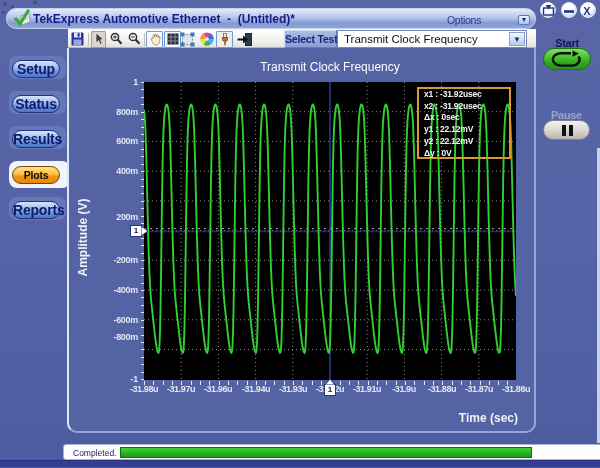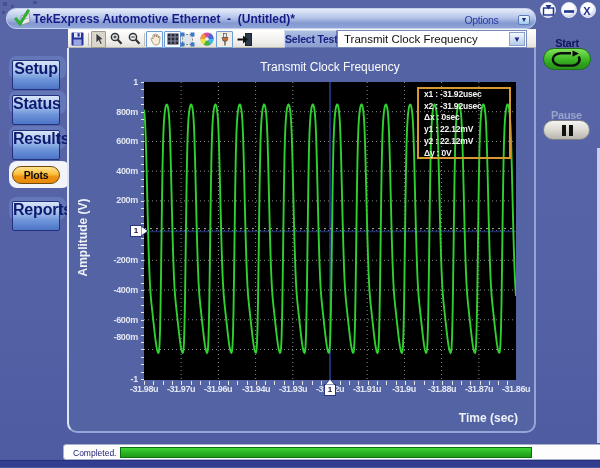--- a/index.html
+++ b/index.html
@@ -1,41 +1,41 @@
 <!DOCTYPE html>
 <html><head><meta charset="utf-8"><style>
 *{margin:0;padding:0;box-sizing:border-box}
 body{width:600px;height:468px;position:relative;overflow:hidden;background:linear-gradient(180deg,#5866a8,#5563a6 55%,#4e5ba1);font-family:"Liberation Sans",sans-serif}
 .abs{position:absolute}
 
 #titlebar{left:6px;top:8px;width:530px;height:21px;border-radius:10px;
  background:linear-gradient(#e4ecf9,#b6c6ea 45%,#8399d0 75%,#8ea4d8);border:1px solid #c4d1ee;}
 #titletxt{left:33px;top:12px;font-size:12px;font-weight:bold;color:#171a87;white-space:pre}
-#optionstxt{left:447px;top:14px;width:69px;text-align:center;font-size:10.5px;color:#2b3aa2;letter-spacing:-0.3px}
+#optionstxt{left:447px;top:14px;width:69px;text-align:left;font-size:10.5px;color:#2b3aa2;letter-spacing:-0.3px}
 #optbtn{left:518px;top:15px;width:12px;height:10px;background:linear-gradient(#eaf6fc,#9fc8ec);border:1px solid #5a7ab8;border-radius:2px;font-size:7px;color:#1a2a80;text-align:center;line-height:8px}
 
 .winbtn{width:16px;height:16px;border-radius:50%;background:radial-gradient(circle at 40% 30%,#ffffff 0 45%,#c9d2e6 75%,#9aa8c8);border:1px solid #e8ecf8}
 
 #toolbar{left:68px;top:29px;width:468px;height:19px;background:linear-gradient(#ffffff,#efeeea 70%,#e2e1dc);border-bottom:1px solid #b9b8b2;border-top:1px solid #f4f4f2}
 .tsep{position:absolute;top:3px;width:1px;height:13px;background:#c0bfb8}
 .tbox{position:absolute;top:1px;height:17px;border:1px solid #6f9cd2;background:#f6fafe;border-radius:1px}
 
 #seltest{left:284px;top:30px;width:53px;height:18px;background:linear-gradient(#aebfe2,#96aad8 50%,#8ba0d2);border:1px solid #6a7ab2;border-top-color:#d0dcf2;border-left-color:#d0dcf2;font-size:10.5px;font-weight:bold;color:#1a2280;text-align:right;line-height:17px;white-space:nowrap;letter-spacing:-0.2px}
 #combo{left:337px;top:30px;width:190px;height:18px;background:#fff;border:1px solid #7888b8}
 #combotxt{left:6px;top:2px;font-size:11.5px;color:#101010}
 #comboarrow{right:1px;top:1px;width:16px;height:14px;background:linear-gradient(#f2f7fd,#b4cbe8);border:1px solid #8aa0cc;font-size:8px;color:#1a2a80;text-align:center;line-height:13px}
 
 #startlbl{left:543px;top:37px;width:48px;text-align:center;font-size:11px;font-weight:bold;color:#131658;letter-spacing:-0.3px}
 #startbtn{left:543px;top:48px;width:48px;height:22px;border-radius:11px;background:linear-gradient(#86e05e,#44c02c 45%,#2e9f1d 75%,#2a951b);border:1.5px solid #1d7212}
 #pauselbl{left:543px;top:109px;width:47px;text-align:center;font-size:11px;font-weight:bold;color:#98a4ca;letter-spacing:-0.3px}
 #pausebtn{left:543px;top:120px;width:47px;height:20px;border-radius:10px;background:linear-gradient(#f4f3ee,#dbd9d2 50%,#b7b5ad);border:1px solid #7e8288}
 .pbar{position:absolute;top:4px;width:4px;height:11px;background:#111}
 
 .plate{left:9px;width:57px;height:23px;border-radius:7px;background:#6477b9}
-.pill{left:12px;width:48px;height:30px;border-radius:2px;background:linear-gradient(#d8e5f7,#a9c4ee 35%,#6e95da 65%,#4d74c6);border:1.5px solid #24317e;font-size:16px;font-weight:bold;color:#0d1a6e;text-align:center;line-height:16.5px;letter-spacing:-0.2px}
+.pill{left:12px;width:48px;height:18px;border-radius:9px;background:linear-gradient(#d8e5f7,#a9c4ee 35%,#6e95da 65%,#4d74c6);border:1.5px solid #24317e;font-size:14px;font-weight:bold;color:#0d1a6e;text-align:center;line-height:16.5px;letter-spacing:-0.2px}
 #plotstab{left:9px;top:161px;width:61px;height:27px;background:#f2f4f9;border-radius:8px}
 #plotspill{left:12px;top:166px;width:48px;height:18px;border-radius:9px;background:linear-gradient(#ffe393,#fdbf3c 45%,#ef9413 60%,#e68a0a);border:1.5px solid #6f4a0a;font-size:10.5px;font-weight:bold;color:#090909;text-align:center;line-height:16.5px;letter-spacing:-0.2px}
 
 #panel{left:67px;top:48px;width:469px;height:385px;background:#5363a4;border:2px solid #93a6d8;border-left:2px solid #dde6f6;border-top:none;border-radius:0 0 10px 10px}
 #plottitle{left:144px;top:60px;width:372px;text-align:center;font-size:12px;color:#fdfdfd}
 #plot{left:144px;top:82px;width:372px;height:298px;background:#000}
 .ylab{position:absolute;right:462px;width:36px;text-align:right;font-size:9px;font-weight:bold;color:#e2e6f2;letter-spacing:-0.3px}
 .xlab{position:absolute;top:384px;width:40px;text-align:center;font-size:9px;font-weight:bold;color:#e2e6f2;letter-spacing:-0.4px}
 #yticks{left:141px;top:82px;width:3px;height:298px;background:repeating-linear-gradient(to bottom,#e6e6e6 0 1px,transparent 1px 7.43px)}
 #xticks{left:144px;top:381px;width:373px;height:4px;background:repeating-linear-gradient(to right,#e6e6e6 0 1px,transparent 1px 9.32px)}
@@ -209,21 +209,21 @@
  <line x1="0" y1="146.6" x2="372" y2="146.6" stroke="#a8a8a8" stroke-width="1" stroke-dasharray="2 4"></line>
  <path id="sinepath" d="M0.0,27.7 L0.5,32.2 L1.0,39.1 L1.5,49.7 L2.0,64.6 L2.5,83.3 L3.0,104.0 L3.5,125.0 L4.0,145.0 L4.5,163.2 L5.0,179.1 L5.5,192.3 L6.0,202.8 L6.5,210.7 L7.0,216.8 L7.5,222.0 L8.0,226.7 L8.5,231.2 L9.0,235.8 L9.5,240.3 L10.0,244.9 L10.5,249.4 L11.0,253.8 L11.5,257.8 L12.0,261.5 L12.5,264.7 L13.0,267.2 L13.5,269.2 L14.0,270.5 L14.5,270.8 L15.0,269.1 L15.5,263.2 L16.0,250.0 L16.5,226.7 L17.0,194.0 L17.5,155.7 L18.0,118.0 L18.5,86.4 L19.0,63.4 L19.5,48.4 L20.0,38.9 L20.5,32.6 L21.0,28.3 L21.5,25.3 L22.0,23.5 L22.5,22.6 L23.0,22.6 L23.5,23.6 L24.0,25.6 L24.5,28.9 L25.0,33.9 L25.5,41.8 L26.0,53.8 L26.5,69.9 L27.0,89.4 L27.5,110.3 L28.0,131.2 L28.5,150.7 L29.0,168.2 L29.5,183.3 L30.0,195.7 L30.5,205.4 L31.0,212.7 L31.5,218.4 L32.0,223.4 L32.5,228.0 L33.0,232.6 L33.5,237.2 L34.0,241.7 L34.5,246.2 L35.0,250.7 L35.5,255.0 L36.0,259.0 L36.5,262.5 L37.0,265.5 L37.5,267.9 L38.0,269.7 L38.5,270.7 L39.0,270.5 L39.5,267.9 L40.0,260.1 L40.5,244.1 L41.0,217.8 L41.5,182.8 L42.0,144.1 L42.5,107.7 L43.0,78.5 L43.5,58.1 L44.0,45.0 L44.5,36.7 L45.0,31.1 L45.5,27.2 L46.0,24.7 L46.5,23.2 L47.0,22.5 L47.5,22.8 L48.0,24.1 L48.5,26.5 L49.0,30.2 L49.5,35.9 L50.0,44.9 L50.5,58.2 L51.0,75.5 L51.5,95.6 L52.0,116.7 L52.5,137.2 L53.0,156.2 L53.5,173.0 L54.0,187.3 L54.5,198.9 L55.0,207.8 L55.5,214.6 L56.0,220.0 L56.5,224.8 L57.0,229.4 L57.5,234.0 L58.0,238.5 L58.5,243.1 L59.0,247.6 L59.5,252.0 L60.0,256.3 L60.5,260.1 L61.0,263.5 L61.5,266.3 L62.0,268.5 L62.5,270.1 L63.0,270.8 L63.5,270.1 L64.0,266.3 L64.5,256.4 L65.0,237.3 L65.5,208.0 L66.0,171.3 L66.5,132.6 L67.0,98.1 L67.5,71.5 L68.0,53.5 L68.5,42.2 L69.0,34.8 L69.5,29.8 L70.0,26.4 L70.5,24.1 L71.0,22.9 L71.5,22.5 L72.0,23.1 L72.5,24.7 L73.0,27.4 L73.5,31.6 L74.0,38.3 L74.5,48.5 L75.0,63.0 L75.5,81.3 L76.0,101.9 L76.5,123.0 L77.0,143.1 L77.5,161.5 L78.0,177.6 L78.5,191.1 L79.0,201.8 L79.5,210.0 L80.0,216.3 L80.5,221.5 L81.0,226.2 L81.5,230.8 L82.0,235.3 L82.5,239.9 L83.0,244.4 L83.5,248.9 L84.0,253.3 L84.5,257.5 L85.0,261.2 L85.5,264.4 L86.0,267.0 L86.5,269.0 L87.0,270.4 L87.5,270.8 L88.0,269.4 L88.5,264.0 L89.0,251.7 L89.5,229.5 L90.0,197.6 L90.5,159.6 L91.0,121.6 L91.5,89.1 L92.0,65.2 L92.5,49.5 L93.0,39.6 L93.5,33.1 L94.0,28.6 L94.5,25.6 L95.0,23.7 L95.5,22.7 L96.0,22.6 L96.5,23.4 L97.0,25.4 L97.5,28.5 L98.0,33.3 L98.5,40.9 L99.0,52.3 L99.5,68.1 L100.0,87.3 L100.5,108.2 L101.0,129.2 L101.5,148.8 L102.0,166.6 L102.5,181.9 L103.0,194.6 L103.5,204.6 L104.0,212.1 L104.5,217.9 L105.0,222.9 L105.5,227.6 L106.0,232.1 L106.5,236.7 L107.0,241.3 L107.5,245.8 L108.0,250.3 L108.5,254.6 L109.0,258.6 L109.5,262.2 L110.0,265.2 L110.5,267.7 L111.0,269.5 L111.5,270.6 L112.0,270.6 L112.5,268.3 L113.0,261.3 L113.5,246.2 L114.0,220.8 L114.5,186.6 L115.0,147.9 L115.5,111.1 L116.0,81.1 L116.5,59.8 L117.0,46.1 L117.5,37.4 L118.0,31.6 L118.5,27.6 L119.0,24.9 L119.5,23.3 L120.0,22.5 L120.5,22.7 L121.0,23.9 L121.5,26.2 L122.0,29.7 L122.5,35.2 L123.0,43.9 L123.5,56.7 L124.0,73.6 L124.5,93.5 L125.0,114.6 L125.5,135.2 L126.0,154.4 L126.5,171.4 L127.0,186.0 L127.5,197.9 L128.0,207.0 L128.5,213.9 L129.0,219.5 L129.5,224.3 L130.0,229.0 L130.5,233.5 L131.0,238.1 L131.5,242.6 L132.0,247.1 L132.5,251.6 L133.0,255.8 L133.5,259.7 L134.0,263.2 L134.5,266.0 L135.0,268.3 L135.5,269.9 L136.0,270.8 L136.5,270.3 L137.0,266.8 L137.5,257.7 L138.0,239.6 L138.5,211.4 L139.0,175.2 L139.5,136.4 L140.0,101.2 L140.5,73.7 L141.0,55.0 L141.5,43.1 L142.0,35.4 L142.5,30.2 L143.0,26.6 L143.5,24.3 L144.0,23.0 L144.5,22.5 L145.0,23.0 L145.5,24.5 L146.0,27.1 L146.5,31.1 L147.0,37.4 L147.5,47.2 L148.0,61.3 L148.5,79.3 L149.0,99.8 L149.5,120.9 L150.0,141.2 L150.5,159.7 L151.0,176.1 L151.5,189.9 L152.0,200.9 L152.5,209.3 L153.0,215.7 L153.5,221.0 L154.0,225.7 L154.5,230.3 L155.0,234.9 L155.5,239.4 L156.0,244.0 L156.5,248.5 L157.0,252.9 L157.5,257.1 L158.0,260.8 L158.5,264.1 L159.0,266.8 L159.5,268.9 L160.0,270.3 L160.5,270.8 L161.0,269.7 L161.5,264.9 L162.0,253.4 L162.5,232.1 L163.0,201.1 L163.5,163.5 L164.0,125.2 L164.5,92.0 L165.0,67.3 L165.5,50.8 L166.0,40.5 L166.5,33.7 L167.0,29.0 L167.5,25.8 L168.0,23.8 L168.5,22.7 L169.0,22.5 L169.5,23.3 L170.0,25.1 L170.5,28.1 L171.0,32.7 L171.5,40.0 L172.0,51.0 L172.5,66.4 L173.0,85.3 L173.5,106.1 L174.0,127.1 L174.5,146.9 L175.0,164.9 L175.5,180.5 L176.0,193.5 L176.5,203.7 L177.0,211.4 L177.5,217.4 L178.0,222.4 L178.5,227.1 L179.0,231.7 L179.5,236.3 L180.0,240.8 L180.5,245.3 L181.0,249.8 L181.5,254.2 L182.0,258.2 L182.5,261.9 L183.0,264.9 L183.5,267.5 L184.0,269.4 L184.5,270.6 L185.0,270.7 L185.5,268.7 L186.0,262.2 L186.5,248.1 L187.0,223.8 L187.5,190.3 L188.0,151.8 L188.5,114.5 L189.0,83.6 L189.5,61.5 L190.0,47.2 L190.5,38.1 L191.0,32.1 L191.5,27.9 L192.0,25.1 L192.5,23.4 L193.0,22.6 L193.5,22.7 L194.0,23.7 L194.5,25.9 L195.0,29.3 L195.5,34.6 L196.0,42.8 L196.5,55.2 L197.0,71.7 L197.5,91.4 L198.0,112.5 L198.5,133.2 L199.0,152.6 L199.5,169.8 L200.0,184.7 L200.5,196.8 L201.0,206.2 L201.5,213.3 L202.0,219.0 L202.5,223.9 L203.0,228.5 L203.5,233.1 L204.0,237.6 L204.5,242.2 L205.0,246.7 L205.5,251.2 L206.0,255.4 L206.5,259.4 L207.0,262.8 L207.5,265.8 L208.0,268.1 L208.5,269.8 L209.0,270.7 L209.5,270.4 L210.0,267.4 L210.5,259.0 L211.0,241.9 L211.5,214.6 L212.0,179.0 L212.5,140.2 L213.0,104.4 L213.5,76.1 L214.0,56.5 L214.5,44.1 L215.0,36.1 L215.5,30.7 L216.0,26.9 L216.5,24.5 L217.0,23.1 L217.5,22.5 L218.0,22.9 L218.5,24.3 L219.0,26.8 L219.5,30.6 L220.0,36.7 L220.5,46.1 L221.0,59.7 L221.5,77.4 L222.0,97.7 L222.5,118.8 L223.0,139.2 L223.5,158.0 L224.0,174.5 L224.5,188.6 L225.0,199.9 L225.5,208.6 L226.0,215.1 L226.5,220.5 L227.0,225.3 L227.5,229.9 L228.0,234.4 L228.5,239.0 L229.0,243.5 L229.5,248.0 L230.0,252.5 L230.5,256.7 L231.0,260.5 L231.5,263.8 L232.0,266.5 L232.5,268.7 L233.0,270.2 L233.5,270.8 L234.0,269.9 L234.5,265.6 L235.0,254.9 L235.5,234.8 L236.0,204.6 L236.5,167.4 L237.0,128.9 L237.5,95.0 L238.0,69.3 L238.5,52.1 L239.0,41.3 L239.5,34.2 L240.0,29.4 L240.5,26.1 L241.0,24.0 L241.5,22.8 L242.0,22.5 L242.5,23.2 L243.0,24.9 L243.5,27.7 L244.0,32.2 L244.5,39.1 L245.0,49.7 L245.5,64.6 L246.0,83.3 L246.5,104.0 L247.0,125.0 L247.5,145.0 L248.0,163.2 L248.5,179.1 L249.0,192.3 L249.5,202.8 L250.0,210.7 L250.5,216.8 L251.0,222.0 L251.5,226.7 L252.0,231.2 L252.5,235.8 L253.0,240.3 L253.5,244.9 L254.0,249.4 L254.5,253.8 L255.0,257.8 L255.5,261.5 L256.0,264.7 L256.5,267.2 L257.0,269.2 L257.5,270.5 L258.0,270.8 L258.5,269.1 L259.0,263.2 L259.5,250.0 L260.0,226.7 L260.5,194.0 L261.0,155.7 L261.5,118.0 L262.0,86.4 L262.5,63.4 L263.0,48.4 L263.5,38.9 L264.0,32.6 L264.5,28.3 L265.0,25.3 L265.5,23.5 L266.0,22.6 L266.5,22.6 L267.0,23.6 L267.5,25.6 L268.0,28.9 L268.5,33.9 L269.0,41.8 L269.5,53.8 L270.0,69.9 L270.5,89.4 L271.0,110.3 L271.5,131.2 L272.0,150.7 L272.5,168.2 L273.0,183.3 L273.5,195.7 L274.0,205.4 L274.5,212.7 L275.0,218.4 L275.5,223.4 L276.0,228.0 L276.5,232.6 L277.0,237.2 L277.5,241.7 L278.0,246.2 L278.5,250.7 L279.0,255.0 L279.5,259.0 L280.0,262.5 L280.5,265.5 L281.0,267.9 L281.5,269.7 L282.0,270.7 L282.5,270.5 L283.0,267.9 L283.5,260.1 L284.0,244.1 L284.5,217.8 L285.0,182.8 L285.5,144.1 L286.0,107.7 L286.5,78.5 L287.0,58.1 L287.5,45.0 L288.0,36.7 L288.5,31.1 L289.0,27.2 L289.5,24.7 L290.0,23.2 L290.5,22.5 L291.0,22.8 L291.5,24.1 L292.0,26.5 L292.5,30.2 L293.0,35.9 L293.5,44.9 L294.0,58.2 L294.5,75.5 L295.0,95.6 L295.5,116.7 L296.0,137.2 L296.5,156.2 L297.0,173.0 L297.5,187.3 L298.0,198.9 L298.5,207.8 L299.0,214.6 L299.5,220.0 L300.0,224.8 L300.5,229.4 L301.0,234.0 L301.5,238.5 L302.0,243.1 L302.5,247.6 L303.0,252.0 L303.5,256.3 L304.0,260.1 L304.5,263.5 L305.0,266.3 L305.5,268.5 L306.0,270.1 L306.5,270.8 L307.0,270.1 L307.5,266.3 L308.0,256.4 L308.5,237.3 L309.0,208.0 L309.5,171.3 L310.0,132.6 L310.5,98.1 L311.0,71.5 L311.5,53.5 L312.0,42.2 L312.5,34.8 L313.0,29.8 L313.5,26.4 L314.0,24.1 L314.5,22.9 L315.0,22.5 L315.5,23.1 L316.0,24.7 L316.5,27.4 L317.0,31.6 L317.5,38.3 L318.0,48.5 L318.5,63.0 L319.0,81.3 L319.5,101.9 L320.0,123.0 L320.5,143.1 L321.0,161.5 L321.5,177.6 L322.0,191.1 L322.5,201.8 L323.0,210.0 L323.5,216.3 L324.0,221.5 L324.5,226.2 L325.0,230.8 L325.5,235.3 L326.0,239.9 L326.5,244.4 L327.0,248.9 L327.5,253.3 L328.0,257.5 L328.5,261.2 L329.0,264.4 L329.5,267.0 L330.0,269.0 L330.5,270.4 L331.0,270.8 L331.5,269.4 L332.0,264.0 L332.5,251.7 L333.0,229.5 L333.5,197.6 L334.0,159.6 L334.5,121.6 L335.0,89.1 L335.5,65.2 L336.0,49.5 L336.5,39.6 L337.0,33.1 L337.5,28.6 L338.0,25.6 L338.5,23.7 L339.0,22.7 L339.5,22.6 L340.0,23.4 L340.5,25.4 L341.0,28.5 L341.5,33.3 L342.0,40.9 L342.5,52.3 L343.0,68.1 L343.5,87.3 L344.0,108.2 L344.5,129.2 L345.0,148.8 L345.5,166.6 L346.0,181.9 L346.5,194.6 L347.0,204.6 L347.5,212.1 L348.0,217.9 L348.5,222.9 L349.0,227.6 L349.5,232.1 L350.0,236.7 L350.5,241.3 L351.0,245.8 L351.5,250.3 L352.0,254.6 L352.5,258.6 L353.0,262.2 L353.5,265.2 L354.0,267.7 L354.5,269.5 L355.0,270.6 L355.5,270.6 L356.0,268.3 L356.5,261.3 L357.0,246.2 L357.5,220.8 L358.0,186.6 L358.5,147.9 L359.0,111.1 L359.5,81.1 L360.0,59.8 L360.5,46.1 L361.0,37.4 L361.5,31.6 L362.0,27.6 L362.5,24.9 L363.0,23.3 L363.5,22.5 L364.0,22.7 L364.5,23.9 L365.0,26.2 L365.5,29.7 L366.0,35.2 L366.5,43.9 L367.0,56.7 L367.5,73.6 L368.0,93.5 L368.5,114.6 L369.0,135.2 L369.5,154.4 L370.0,171.4 L370.5,186.0 L371.0,197.9 L371.5,207.0 L372.0,213.9" fill="none" stroke="#2fd02f" stroke-width="1.9"></path>
 </svg>
 </div>
 <div class="abs" id="readout">x1 : -31.92usec<br>x2 : -31.92usec<br>Δx : 0sec<br>y1 : 22.12mV<br>y2 : 22.12mV<br>Δy : 0V</div>
 
 <div class="abs ylab" style="top:77px">1</div>
 <div class="abs ylab" style="top:107px">800m</div>
 <div class="abs ylab" style="top:136px">600m</div>
 <div class="abs ylab" style="top:166px">400m</div>
-<div class="abs ylab" style="top:195px">200m</div>
+<div class="abs ylab" style="top:212px">200m</div>
 <div class="abs ylab" style="top:255px">-200m</div>
 <div class="abs ylab" style="top:285px">-400m</div>
 <div class="abs ylab" style="top:315px">-600m</div>
 <div class="abs ylab" style="top:332px">-800m</div>
 <div class="abs ylab" style="top:374px">-1</div>
 
 <div class="abs xlab" style="left:124px">-31.98u</div>
 <div class="abs xlab" style="left:161px">-31.97u</div>
 <div class="abs xlab" style="left:198px">-31.96u</div>
 <div class="abs xlab" style="left:236px">-31.94u</div>

